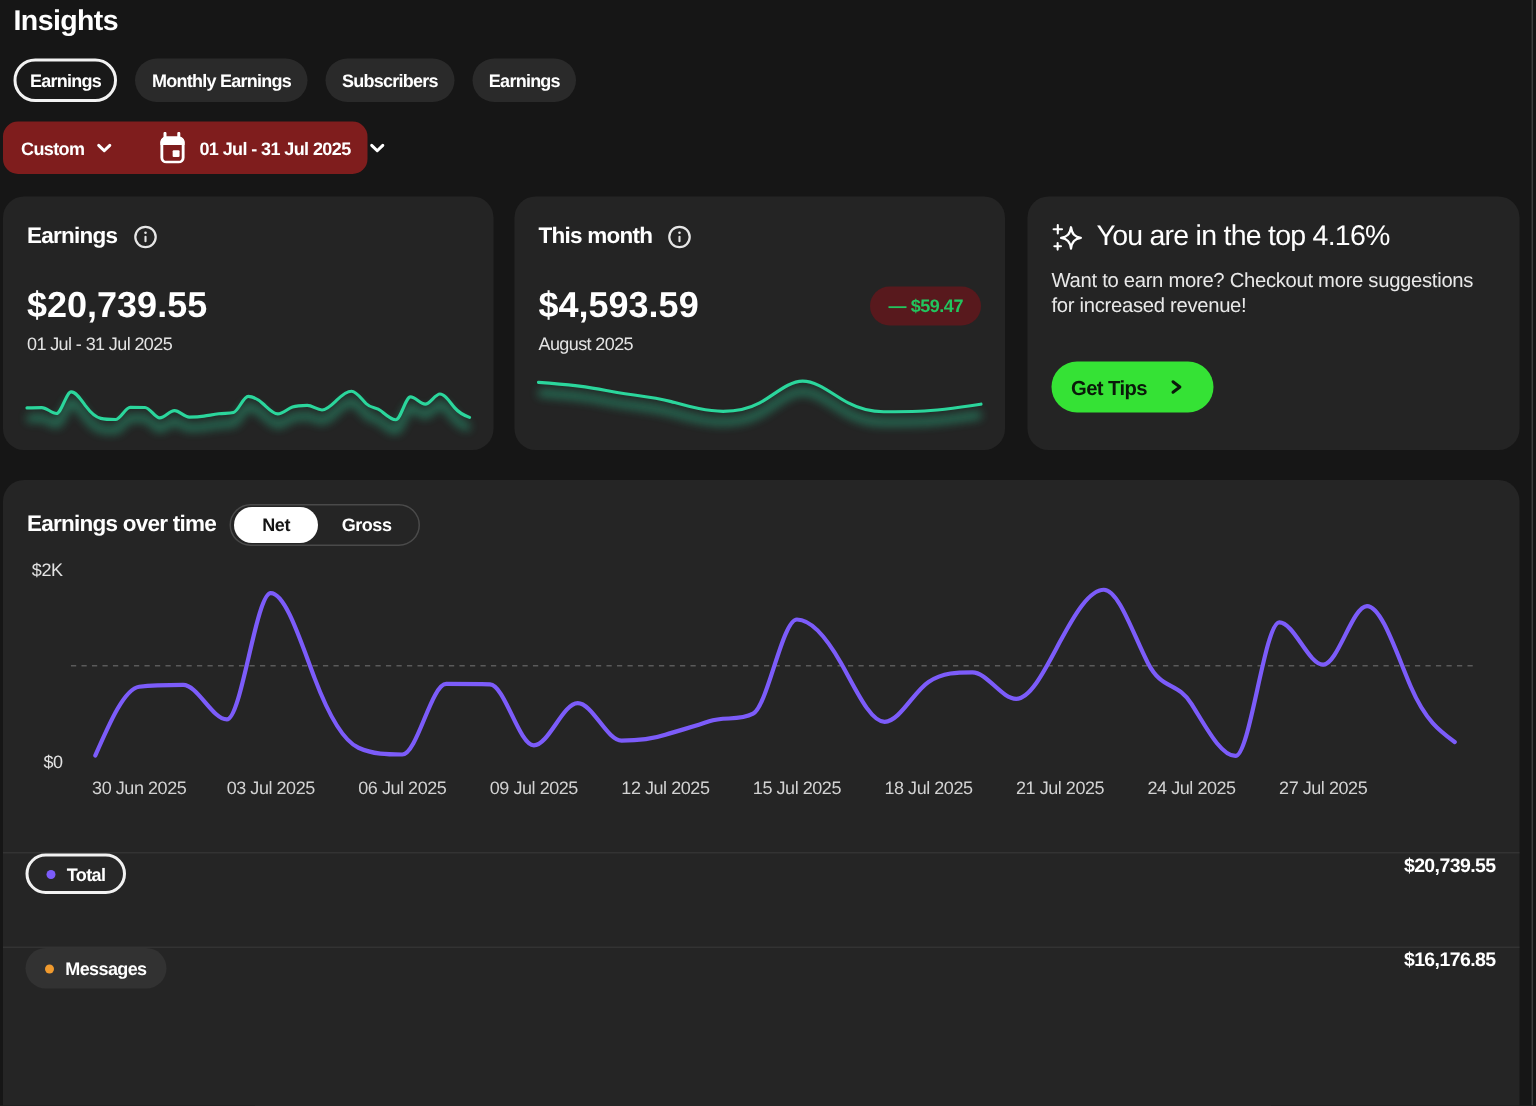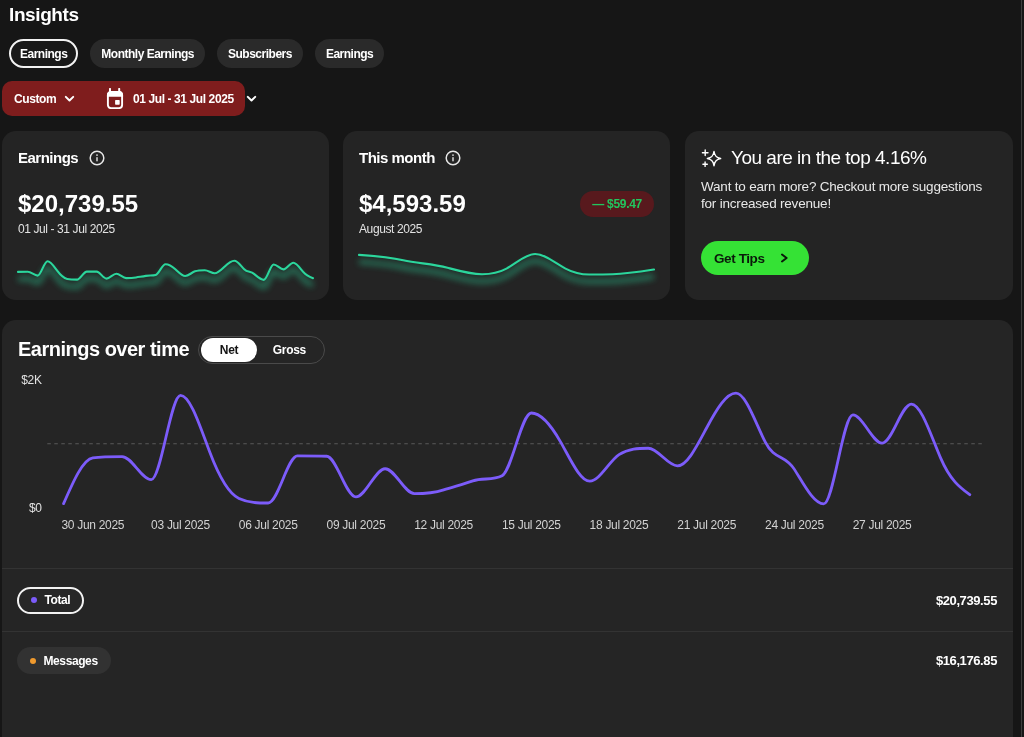--- a/index.html
+++ b/index.html
@@ -91,39 +91,39 @@
   .tips-btn svg { display:block; }
 
   .bigcard {
     position:absolute; left:2px; top:320px; width:1011px; height:480px;
     background:#252525; border-radius:14px;
   }
   .bigcard-head {
     position:absolute; left:16px; top:15.5px;
     display:flex; align-items:center;
   }
-  .bigcard-title { font-size:20px; font-weight:700; letter-spacing:-0.5px; }
+  .bigcard-title { font-size:15px; font-weight:700; letter-spacing:-0.5px; }
   .toggle {
     margin-left:9.3px;
     height:28px; border:1px solid #4a4a4a; border-radius:14px;
     display:flex; align-items:center; padding:0 2px;
   }
   .toggle-opt {
     height:24px; border-radius:12px; padding:0 16px;
     display:flex; align-items:center;
     font-size:12px; font-weight:700; color:#fff; letter-spacing:-0.3px;
   }
   .toggle-opt.active { background:#fff; color:#141414; padding:0 18.5px; }
   #main-chart { position:absolute; left:0; top:50px; width:1011px; height:198px; overflow:visible; }
 
   .legend-rows { position:absolute; left:0; top:248px; width:1011px; }
   .legend-row {
     border-top:1px solid #333;
     height:58px;
-    display:flex; align-items:center; justify-content:space-between;
+    display:flex; align-items:flex-start; justify-content:space-between;
     padding:0 16px 0 14.5px;
   }
   .legend-row:first-child { height:63px; }
   .legend-pill {
     height:27px; padding:0 13px; border-radius:14px;
     background:#323232;
     display:flex; align-items:center; gap:8px;
     font-size:12px; font-weight:600; color:#fff; letter-spacing:-0.4px;
   }
   .legend-pill.selected { background:#272727; border:2px solid #f2f2f2; padding:0 12px; }

